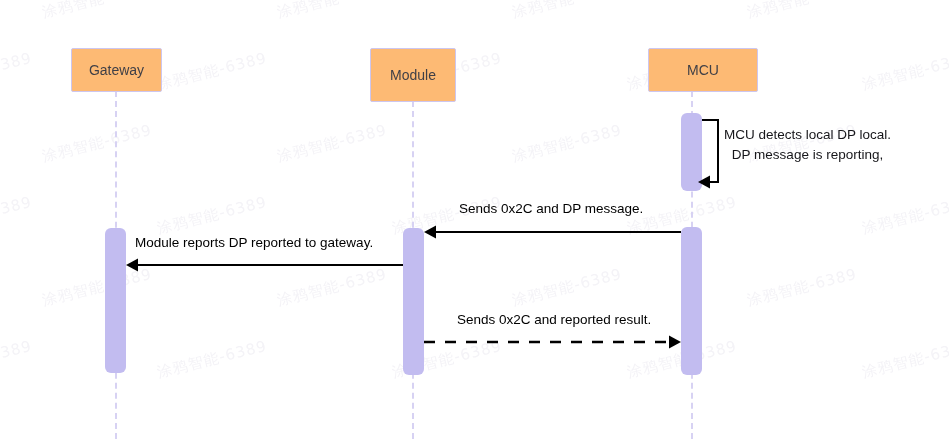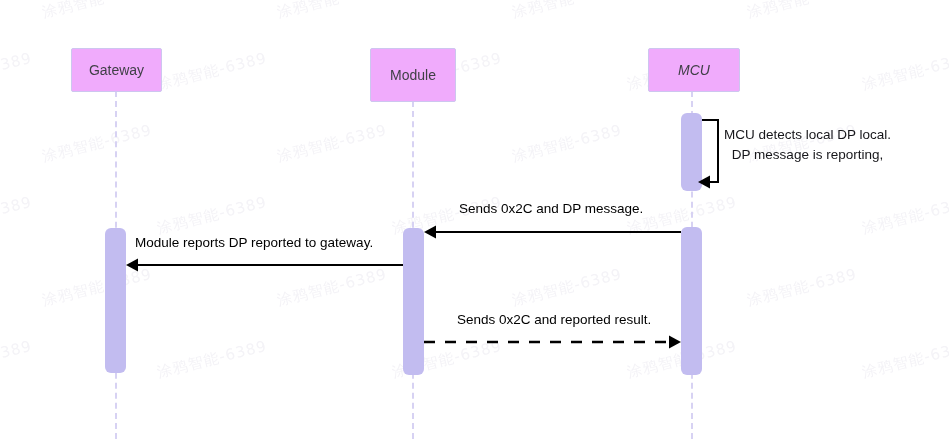--- a/index.html
+++ b/index.html
@@ -33,21 +33,21 @@
     white-space: nowrap;
     transform: rotate(-14deg);
     transform-origin: left top;
     letter-spacing: 1px;
   }
 
   
   .participant-box {
     position: absolute;
     box-sizing: border-box;
-    background: #f0abfc;
+    background: #fdba74;
     border: 1px solid #cdc6ef;
     border-radius: 2px;
     display: flex;
     align-items: center;
     justify-content: center;
     z-index: 4;
   }
   .participant-label {
     font-family: "Liberation Sans", sans-serif;
     font-size: 14px;
@@ -157,21 +157,21 @@
   <div class="lifeline" style="left:115px; top:91px;  height:348px;"></div>
   <div class="lifeline" style="left:412px; top:91px;  height:348px;"></div>
   <div class="lifeline" style="left:691px; top:91px;  height:348px;"></div>
 
   <div class="participant-box" style="left:71px; top:48px; width:91px; height:44px;">
     <span class="participant-label">Gateway</span>
   </div>
   <div class="participant-box" style="left:370px; top:48px; width:86px; height:54px;">
     <span class="participant-label">Module</span>
   </div>
-  <div class="participant-box" style="left:648px; top:48px; width:92px; height:44px;font-style:italic;">
+  <div class="participant-box" style="left:648px; top:48px; width:110px; height:44px;">
     <span class="participant-label">MCU</span>
   </div>
 
   <div class="activation" style="left:681px; top:113px; width:21px; height:78px;"></div>
   <div class="activation" style="left:681px; top:227px; width:21px; height:148px;"></div>
   <div class="activation" style="left:403px; top:228px; width:21px; height:147px;"></div>
   <div class="activation" style="left:105px; top:228px; width:21px; height:145px;"></div>
 
   <svg class="msg-svg" viewBox="0 0 949 439">
 

